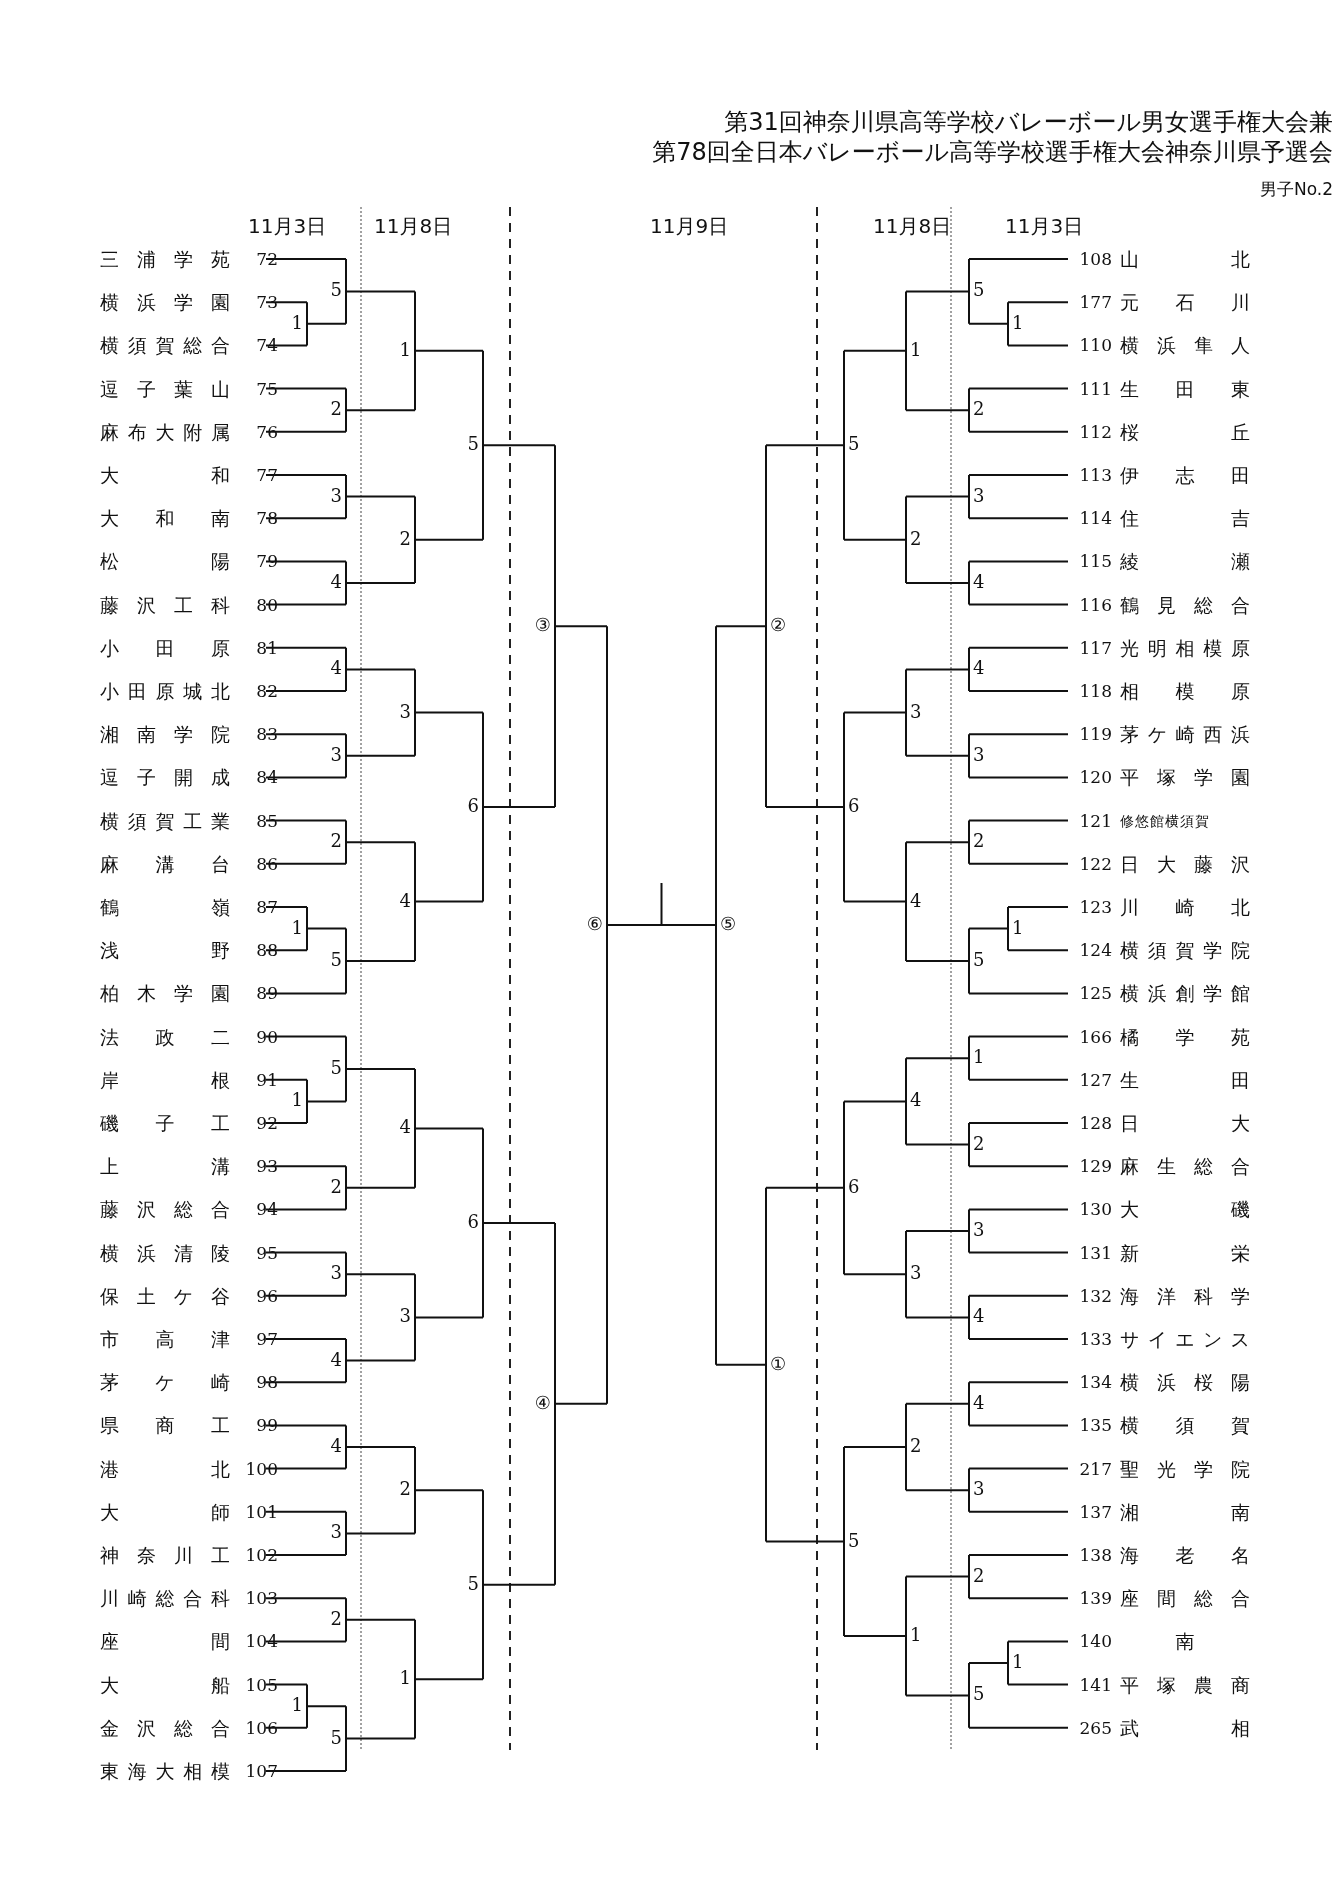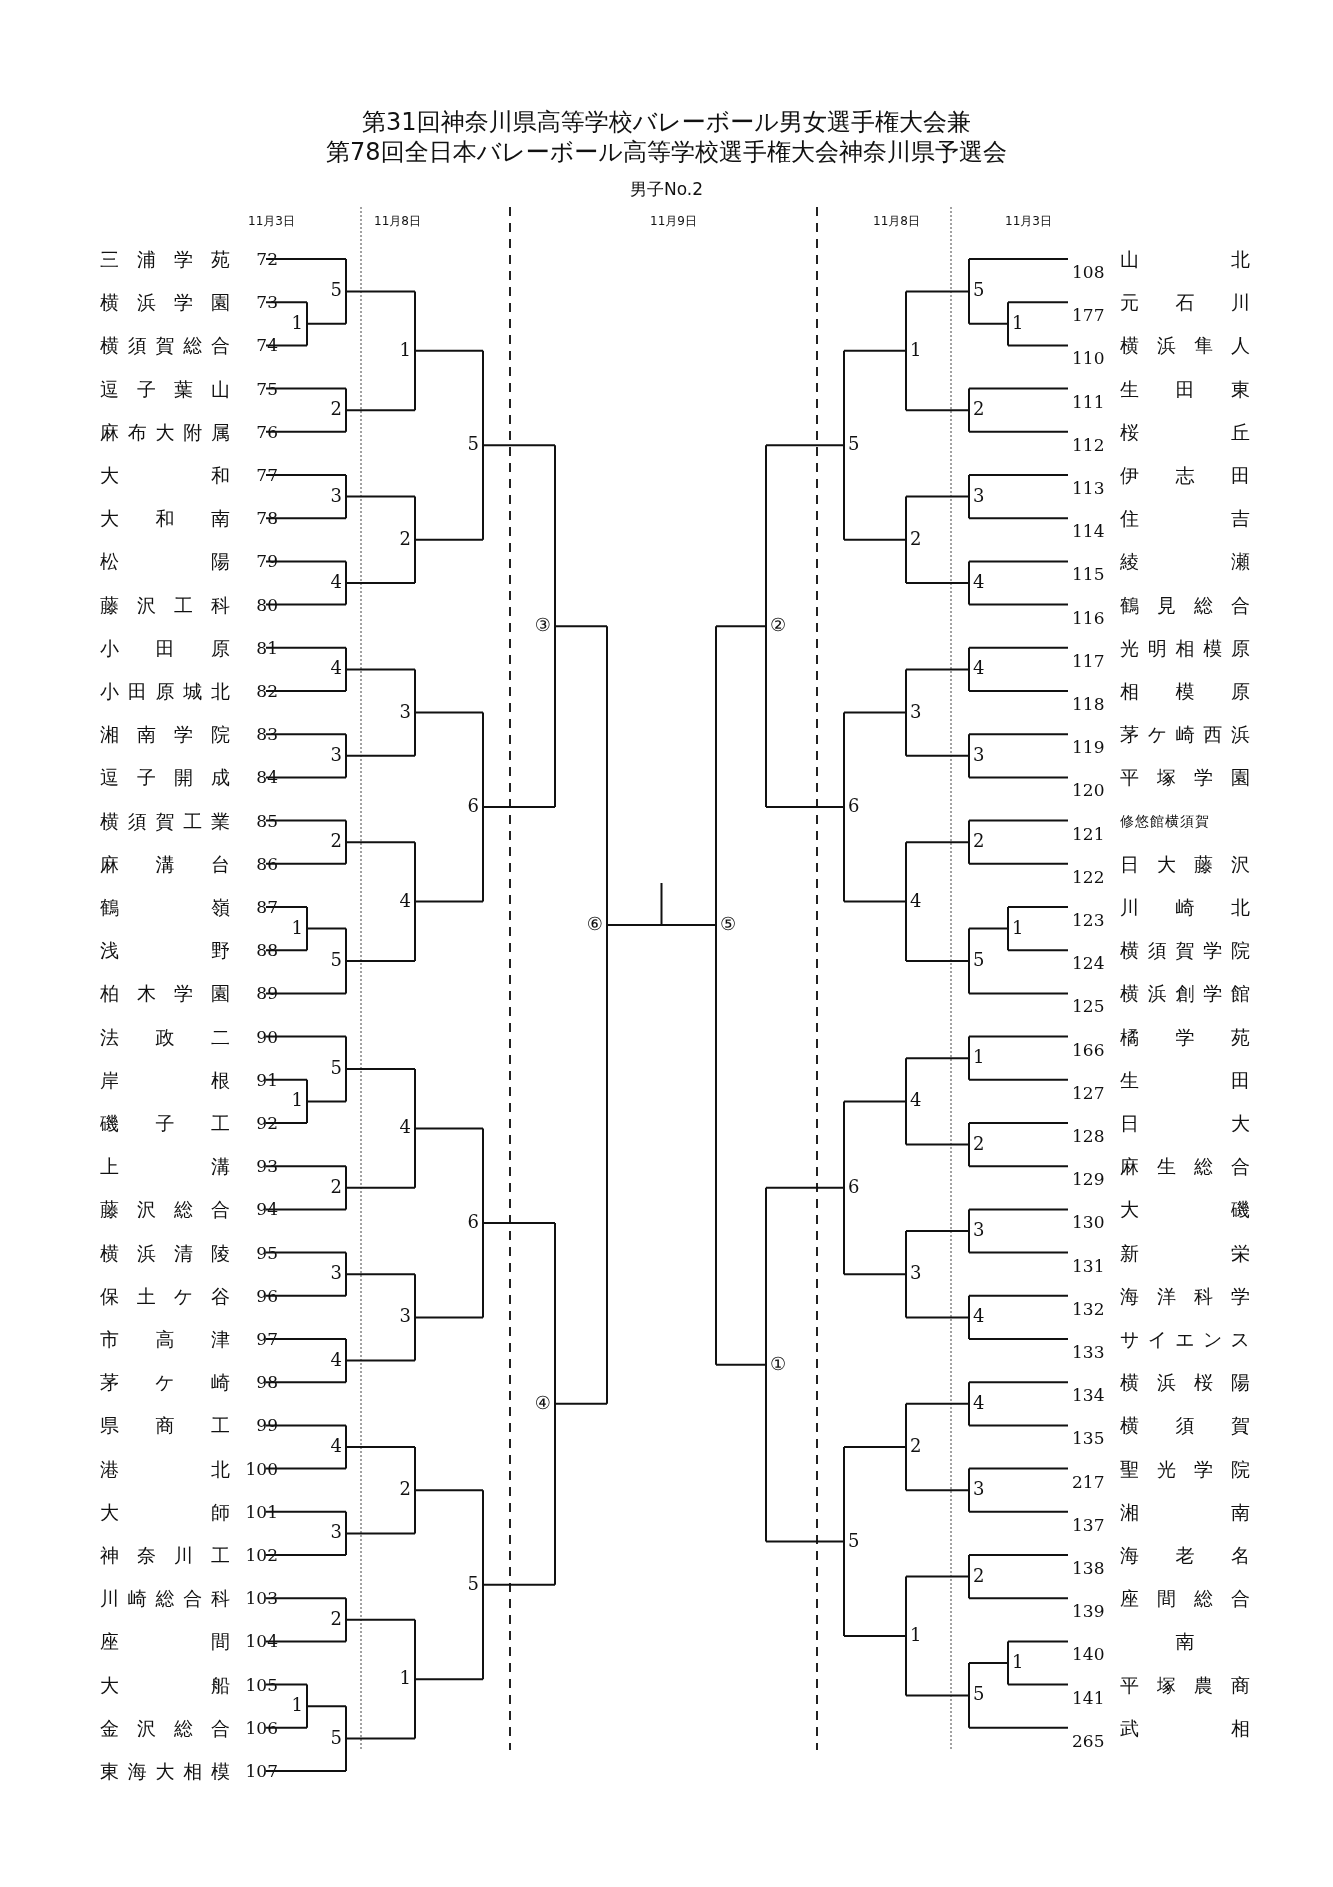--- a/index.html
+++ b/index.html
@@ -1,31 +1,31 @@
 <!DOCTYPE html>
 <html><head>
 <meta charset="utf-8">
 <style>
   html, body { margin:0; padding:0; background:#ffffff; }
   body { width:1333px; height:1887px; position:relative; overflow:hidden;
          font-family: "DejaVu Serif", "Liberation Serif", serif; color:#111; }
-  .title { position:absolute; left:0; width:1333px; text-align:center;
+  .title { position:absolute; left:0; width:1333px; text-align:right;
            font-family:"DejaVu Sans", "Liberation Sans", sans-serif; font-size:24px; letter-spacing:0px; }
   #t1 { top:106px; }
   #t2 { top:136px; }
   #t3 { top:178px; font-size:17px; }
-  .date { position:absolute; top:213px; font-size:12px;
+  .date { position:absolute; top:213px; font-size:20px;
           font-family:"DejaVu Sans", "Liberation Sans", sans-serif; }
   .team { position:absolute; height:24px; line-height:24px; font-size:19px;
           font-family:"DejaVu Sans", "Liberation Sans", sans-serif; }
   .team .name { position:absolute; top:0; width:130px; display:flex; justify-content:space-between; }
   .team .num { position:absolute; top:0; font-size:17px; font-family:"DejaVu Serif", "Liberation Serif", serif; }
   .left .name { left:0; }
   .left .num { left:138px; width:40px; text-align:right; }
-  .right .num { left:0; width:40px; text-align:left;margin-top:13px; }
+  .right .num { left:0; width:40px; text-align:right; }
   .right .name { left:48px; }
   .name.small { font-size:14px; justify-content:flex-start; letter-spacing:1px; }
   svg#bracket { position:absolute; left:0; top:0; }
 </style>
 </head>
 <body>
 
 <div class="title" id="t1">第31回神奈川県高等学校バレーボール男女選手権大会兼</div>
 <div class="title" id="t2">第78回全日本バレーボール高等学校選手権大会神奈川県予選会</div>
 <div class="title" id="t3">男子No.2</div>

